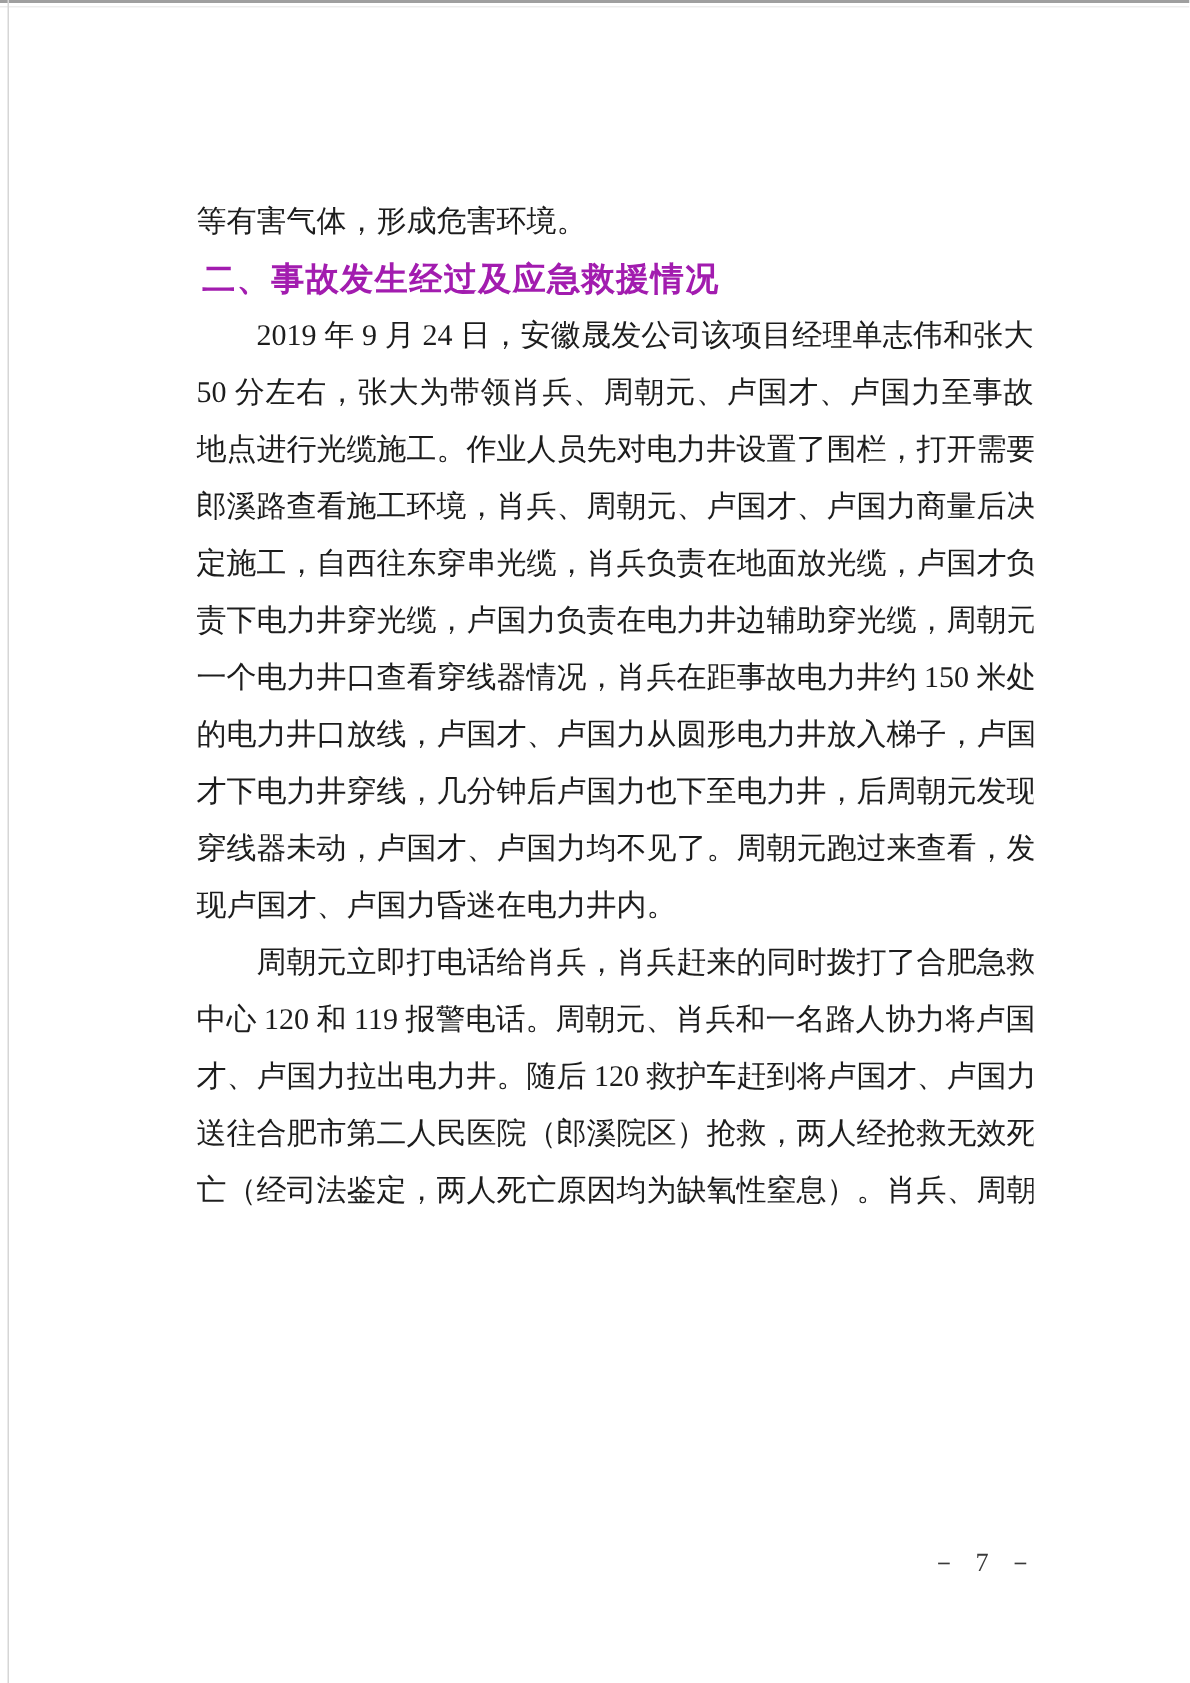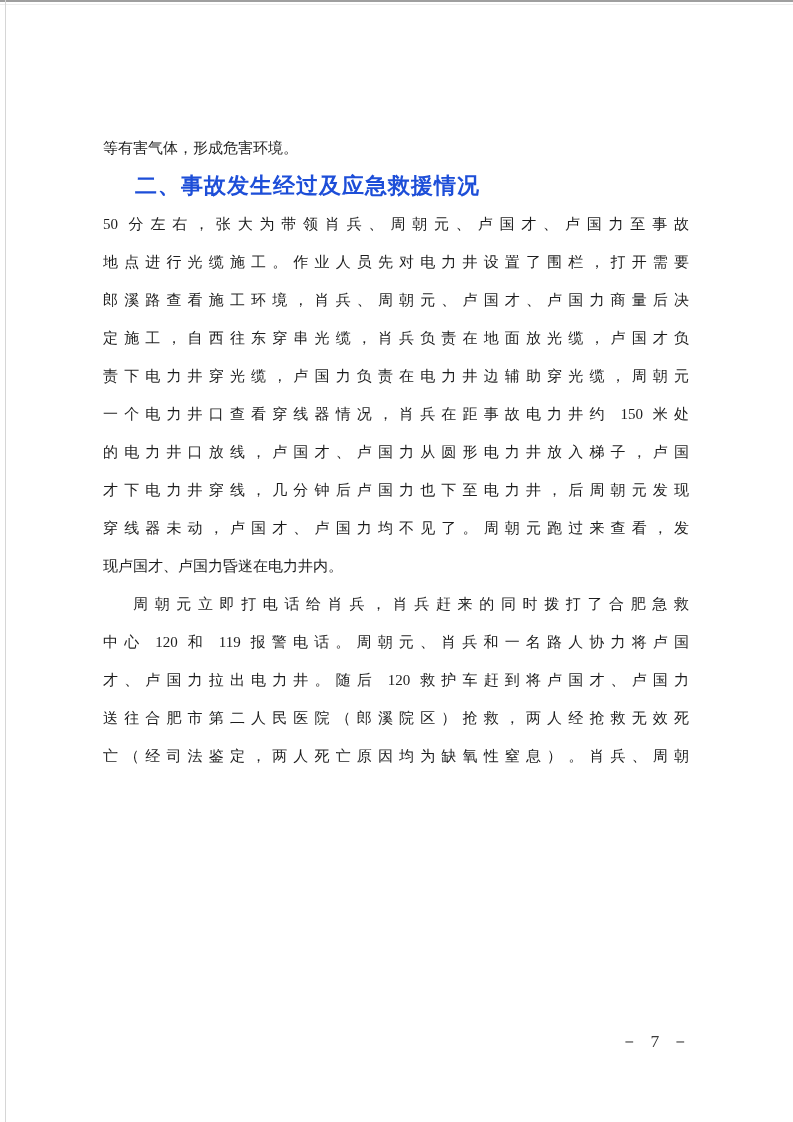--- a/index.html
+++ b/index.html
@@ -25,40 +25,41 @@
     width: 1px; height: 1122px;
     background: #d6d6d6;
   }
   .content {
     position: absolute;
     left: 103px; top: 129px;
     width: 586px;
     color: #1d1d1d;
   }
   .line {
-    font-size: 15px;
+    font-size: 20px;
     height: 38px;
     line-height: 38px;
     white-space: nowrap;
     text-align: justify;
     text-align-last: justify;
     text-justify: inter-character;
     overflow: hidden;
+    margin-left: 28px;
   }
   .line.indent { text-indent: 2em; }
   .line.open { text-align: left; text-align-last: left; }
   .heading-line {
     font-family: "Liberation Sans", "DejaVu Sans", sans-serif;
     font-weight: bold;
     font-size: 22px;
     height: 38px;
     line-height: 38px;
     text-indent: 1.45em;
     letter-spacing: 1px;
-    color: #1d4ed8;
+    color: #a21caf;
     white-space: nowrap;
   }
   .page-footer {
     position: absolute;
     top: 1028px;
     left: 0;
     width: 100%;
     height: 26px;
   }
   .page-number {
@@ -77,20 +78,21 @@
 <div class="scan-edge-top"></div>
 <div class="scan-edge-top-faint"></div>
 <div class="scan-edge-left"></div>
 
 <div class="content">
   <div class="line open">等有害气体，形成危害环境。</div>
 
   <div class="heading-line">二、事故发生经过及应急救援情况</div>
 
   <div>
+    <div class="line indent">2019 年 9 月 24 日，安徽晟发公司该项目经理单志伟和张大</div>
     <div class="line">50 分左右，张大为带领肖兵、周朝元、卢国才、卢国力至事故</div>
     <div class="line">地点进行光缆施工。作业人员先对电力井设置了围栏，打开需要</div>
     <div class="line">郎溪路查看施工环境，肖兵、周朝元、卢国才、卢国力商量后决</div>
     <div class="line">定施工，自西往东穿串光缆，肖兵负责在地面放光缆，卢国才负</div>
     <div class="line">责下电力井穿光缆，卢国力负责在电力井边辅助穿光缆，周朝元</div>
     <div class="line">一个电力井口查看穿线器情况，肖兵在距事故电力井约 150 米处</div>
     <div class="line">的电力井口放线，卢国才、卢国力从圆形电力井放入梯子，卢国</div>
     <div class="line">才下电力井穿线，几分钟后卢国力也下至电力井，后周朝元发现</div>
     <div class="line">穿线器未动，卢国才、卢国力均不见了。周朝元跑过来查看，发</div>
     <div class="line open">现卢国才、卢国力昏迷在电力井内。</div>

